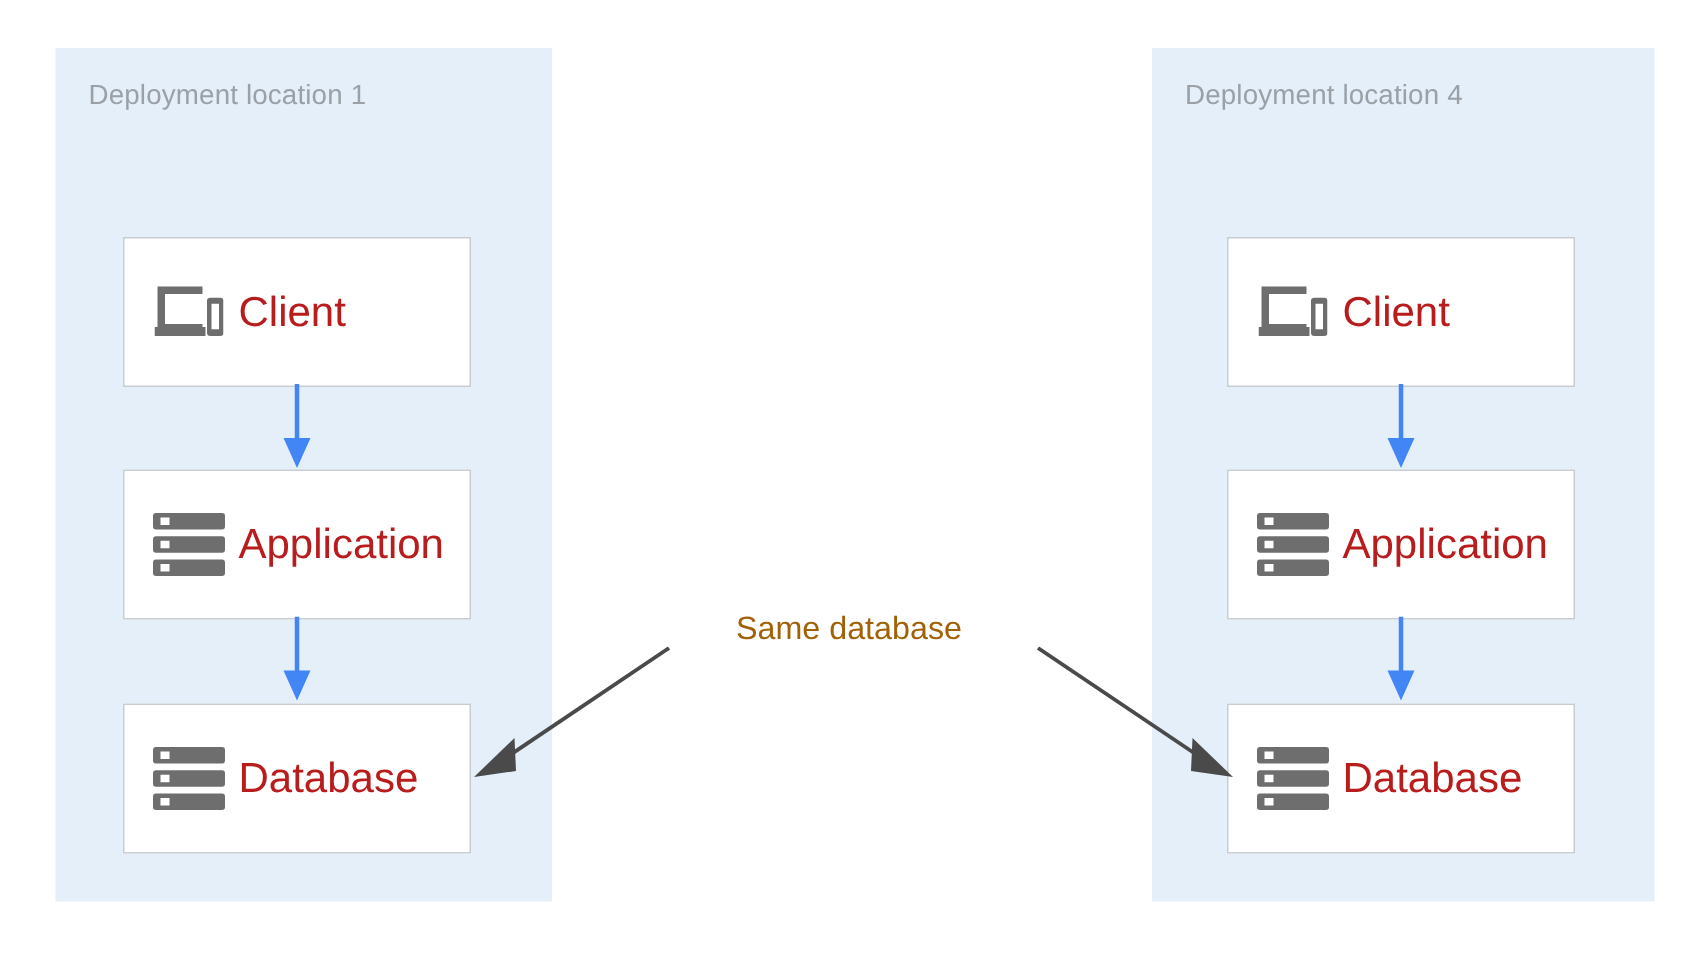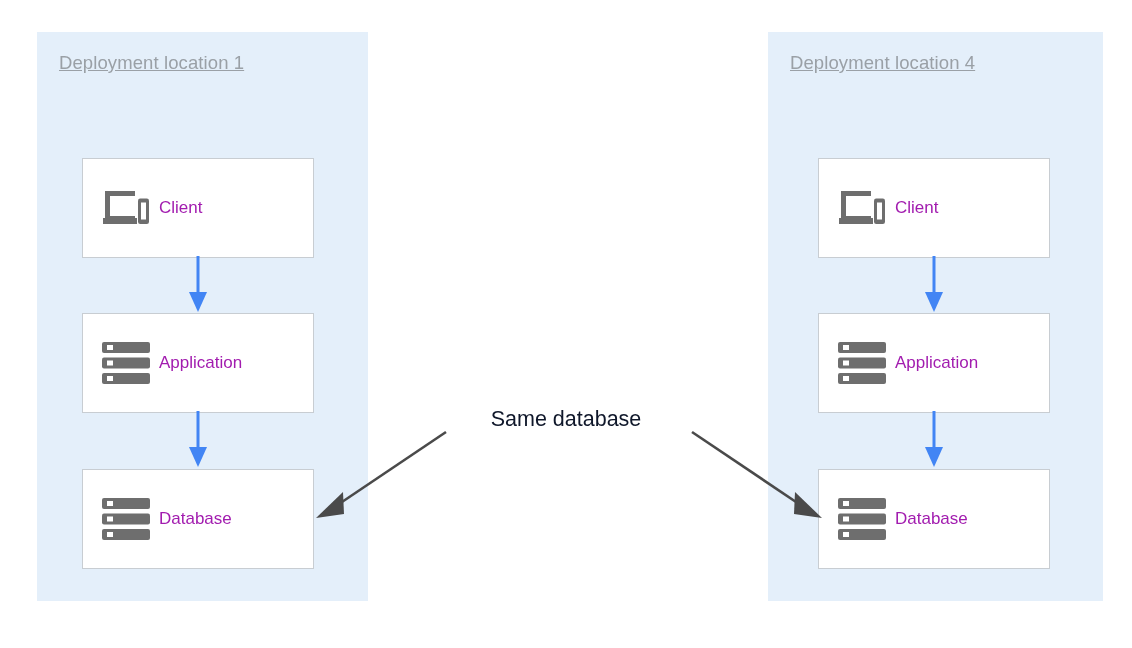--- a/index.html
+++ b/index.html
@@ -29,21 +29,20 @@
   #zone-2 { left: 768px; top: 32px; width: 335px; height: 569px; }
 
   .zone-title {
     position: absolute;
     left: 22px;
     top: 20px;
     font-size: 18.5px;
     color: #9AA0A6;
     letter-spacing: 0.1px;
     white-space: nowrap;
-    text-decoration: underline;
   }
 
   
   .node {
     position: absolute;
     box-sizing: border-box;
     background: #ffffff;
     border: 1px solid #C8CDD2;
     display: flex;
     align-items: center;
@@ -52,22 +51,22 @@
   }
   .node .icon-wrap {
     width: 58px;
     margin-left: 14px;
     display: flex;
     align-items: center;
     justify-content: center;
     flex: 0 0 auto;
   }
   .node .node-label {
-    font-size: 17px;
-    color: #a21caf;
+    font-size: 28px;
+    color: #b91c1c;
     white-space: nowrap;
     margin-left: 4px;
   }
 
   
   #node-client-1 { left: 82px; top: 158px; }
   #node-app-1    { left: 82px; top: 313px; }
   #node-db-1     { left: 82px; top: 469px; }
   
   #node-client-2 { left: 818px; top: 158px; }
@@ -87,21 +86,21 @@
 
   
   #annotation {
     position: absolute;
     left: 442px;
     top: 405px;
     width: 248px;
     text-align: center;
     font-size: 21.5px;
     line-height: 1.32;
-    color: #0f172a;
+    color: #a16207;
   }
   .callout-arrow {
     position: absolute;
   }
   #callout-left  { left: 310px; top: 428px; width: 140px; height: 96px; }
   #callout-right { left: 688px; top: 428px; width: 140px; height: 96px; }
 </style>
 </head>
 <body>
 

